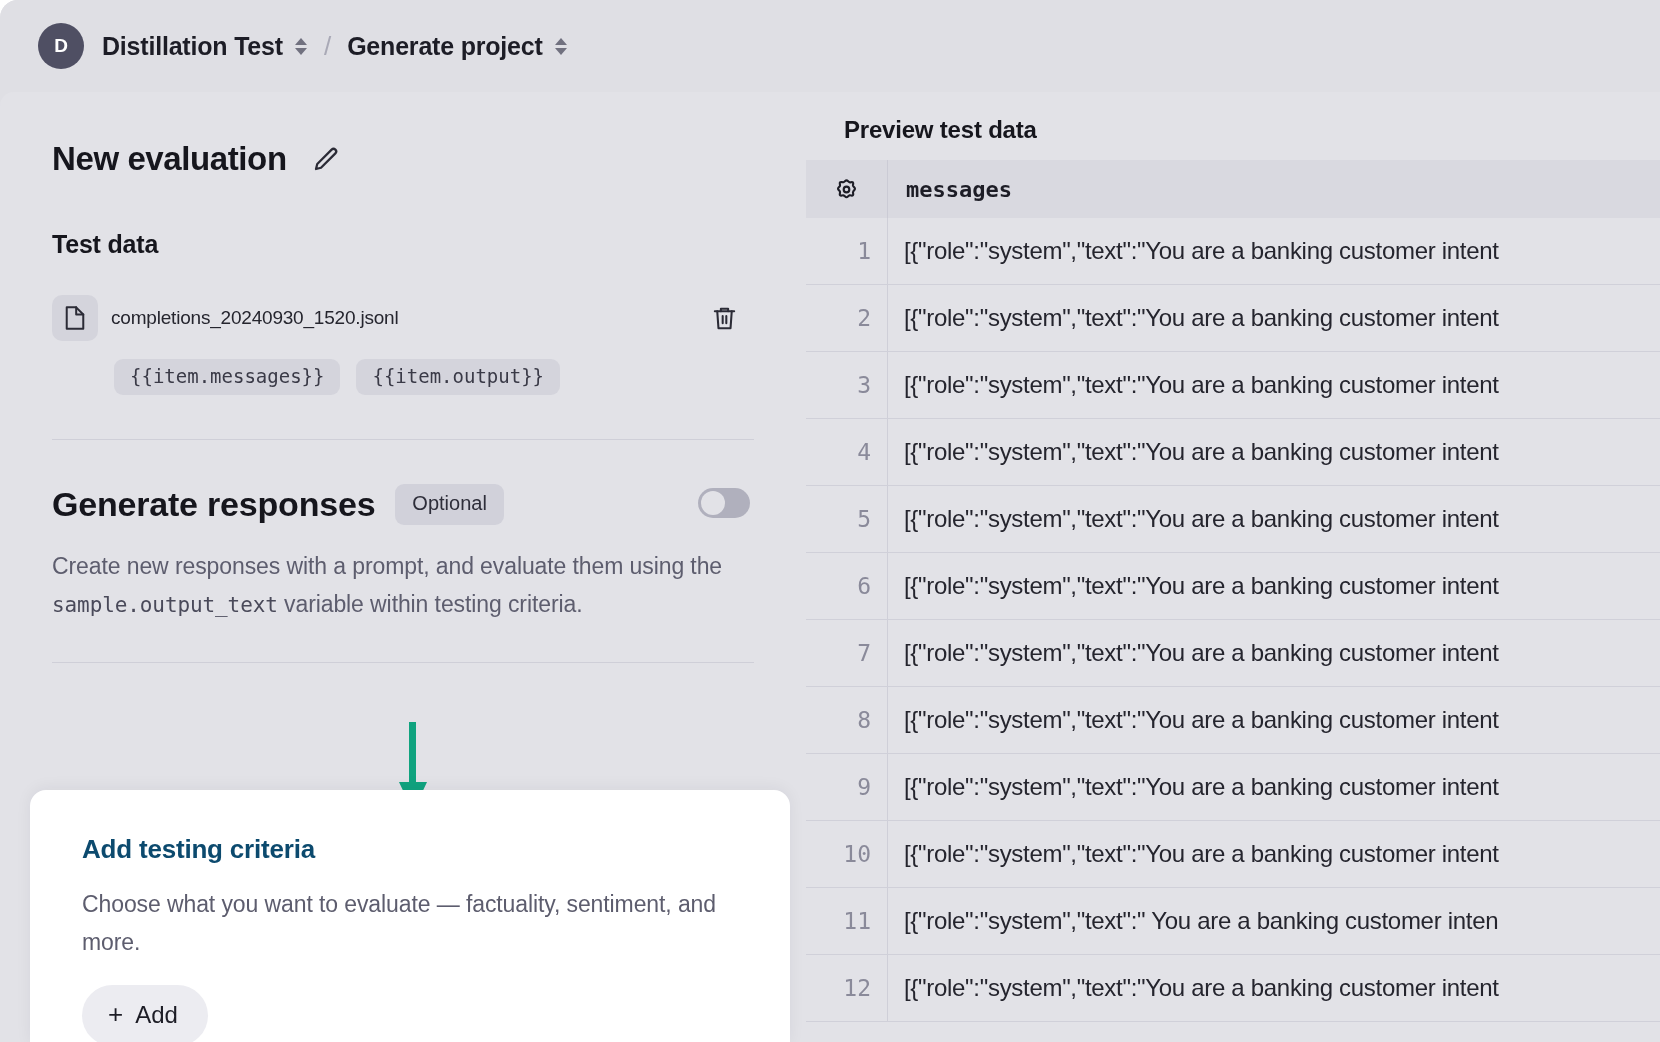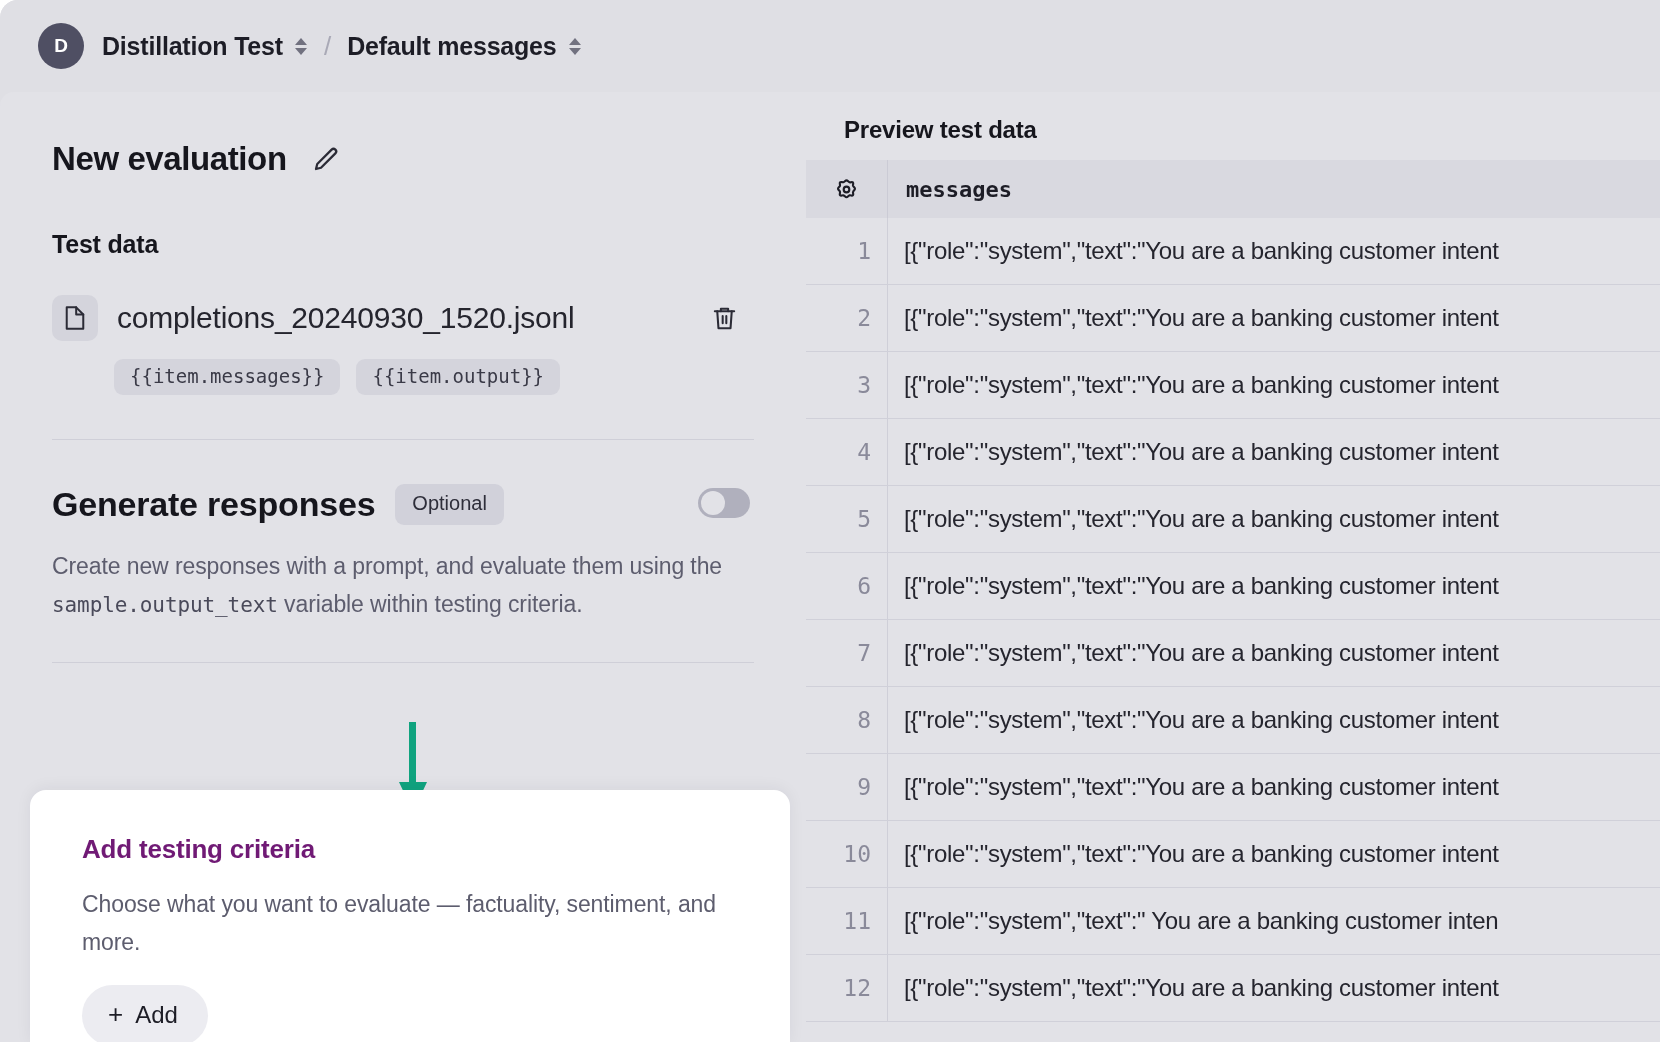--- a/index.html
+++ b/index.html
@@ -101,22 +101,22 @@
     display: flex; align-items: center;
     margin-top: 36px; position: relative;
   }
   .file-icon-box {
     width: 46px; height: 46px; border-radius: 10px;
     background: #d4d4dc;
     display: flex; align-items: center; justify-content: center;
     flex: none;
   }
   .file-name {
-    margin-left: 19px;
-    font-size: 30px; color: #25252e; letter-spacing: -0.2px;
+    margin-left: 13px;
+    font-size: 19px; color: #25252e; letter-spacing: -0.2px;
   }
   .trash-btn {
     position: absolute; right: 10px; top: 2px;
     width: 40px; height: 42px;
     display: flex; align-items: center; justify-content: center;
     background: none; border: none; cursor: pointer;
   }
 
   .chips { display: flex; gap: 16px; margin: 18px 0 0 62px; }
   .chip {
@@ -176,21 +176,21 @@
   
   #criteria-card {
     position: absolute; left: 30px; top: 698px;
     width: 760px; height: 255px;
     background: #ffffff;
     border-radius: 16px 16px 0 0;
     padding: 44px 52px 0 52px;
     box-shadow: 0 -2px 16px rgba(30,30,50,0.06);
   }
   .card-title {
-    font-size: 26px; font-weight: 700; color: #701a75;
+    font-size: 26px; font-weight: 700; color: #0c4a6e;
     letter-spacing: -0.2px;
   }
   .card-desc {
     margin-top: 20px;
     font-size: 23px; line-height: 38px; color: #5d5d6e;
     max-width: 690px; letter-spacing: -0.1px;
   }
   .add-btn {
     margin-top: 24px;
     display: inline-flex; align-items: center; gap: 12px;
@@ -264,21 +264,21 @@
       <span class="crumb-label">Distillation Test</span>
       <span class="chev-updown">
         <i class="up"></i>
           <i class="dn"></i>
       </span>
     </div>
 
     <span class="crumb-sep">/</span>
 
     <div class="crumb" style="margin-left:0">
-      <span class="crumb-label">Default messages</span>
+      <span class="crumb-label">Generate project</span>
       <span class="chev-updown">
         <i class="up"></i>
           <i class="dn"></i>
       </span>
     </div>
   </div>
 
   <div id="panels">
 
     <div id="left-panel">

